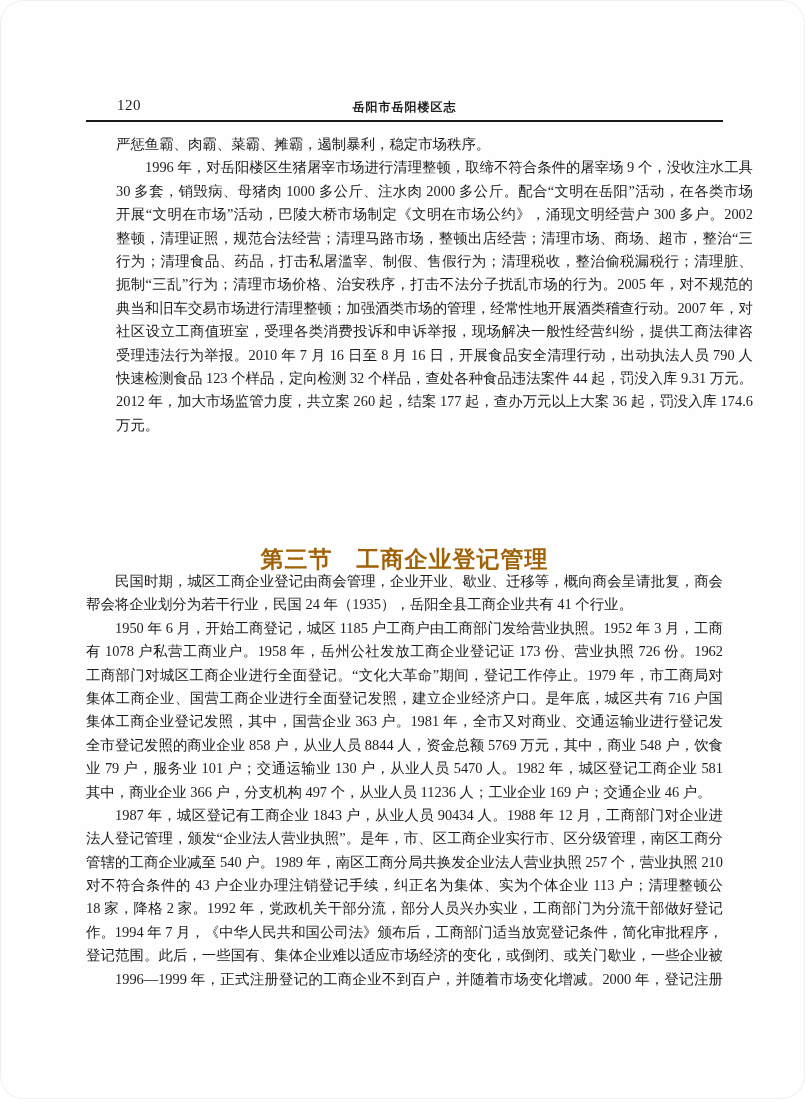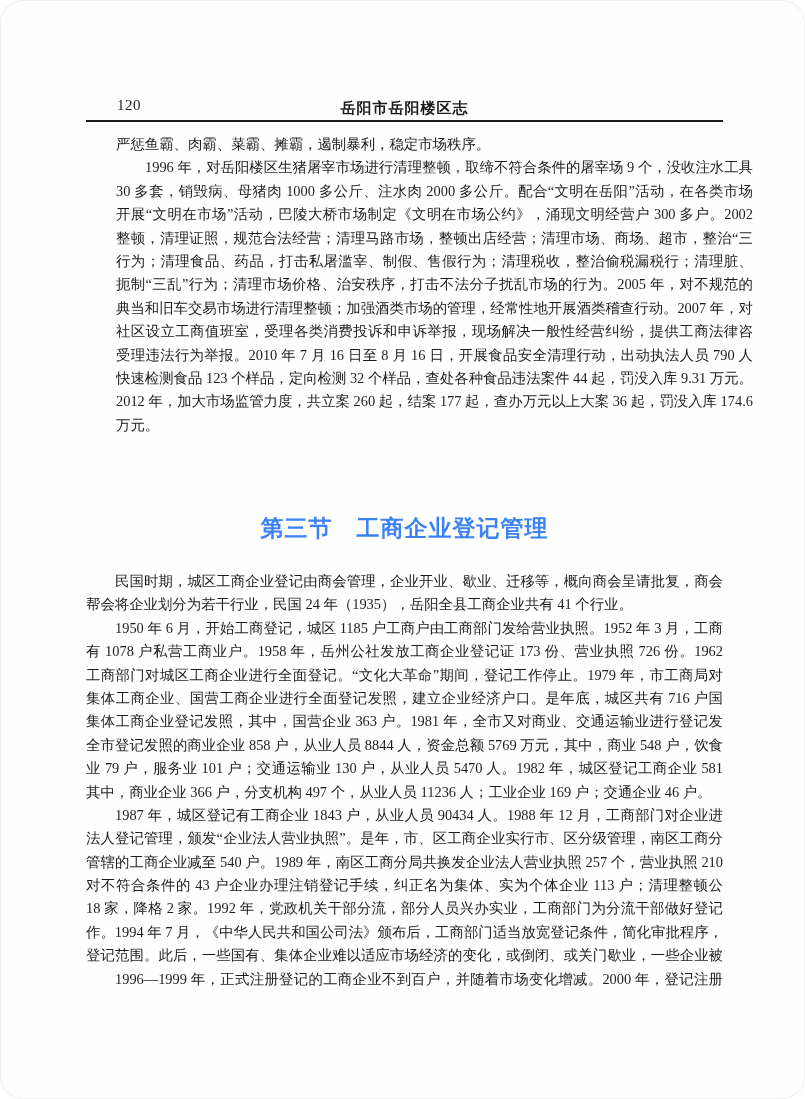--- a/index.html
+++ b/index.html
@@ -22,21 +22,21 @@
     height: 100%;
   }
   .header { position: absolute; top: 96px; left: 0; width: 100%; height: 22px; }
   .pageno {
     position: absolute; left: 31px; top: 1px;
     font-size: 15px; letter-spacing: 0.5px;
     font-family: "Liberation Serif", "DejaVu Serif", serif;
   }
   .booktitle {
     position: absolute; left: 50%; transform: translateX(-50%); top: 3px;
-    font-size: 15px; font-weight: 600; letter-spacing: 1px;
+    font-size: 12px; font-weight: 600; letter-spacing: 1px;
     font-family: "Liberation Sans", "DejaVu Sans", sans-serif;
   }
   .rule {
     position: absolute; top: 120px; left: 0; width: 100%; height: 2px;
     background: #1a1a1a;
   }
   .textblock { position: absolute; left: 0; width: 100%; }
   #block-0 { top: 133px; margin-left: 30px; }
   #block-1 { top: 570px; }
   .line {
@@ -46,29 +46,29 @@
     font-size: 14.4px;
     overflow: hidden;
     text-align: justify;
     text-align-last: justify;
     text-justify: inter-character;
     white-space: normal;
   }
   .line.end { text-align-last: left; }
   .line.indent { text-indent: 29px; }
   .heading {
-    position: absolute; top: 512px; left: 0; width: 100%;
+    position: absolute; top: 543px; left: 0; width: 100%;
     margin: 0;
     text-align: center;
     font-family: "Liberation Sans", "DejaVu Sans", sans-serif;
     font-weight: 700;
     font-size: 23px;
     line-height: 32px;
     letter-spacing: 1px;
-    color: #3b82f6;
+    color: #a16207;
   }
 </style>
 </head>
 <body>
 
 <div class="page">
   <div class="content">
 
     <div class="header">
       <span class="pageno">120</span>

